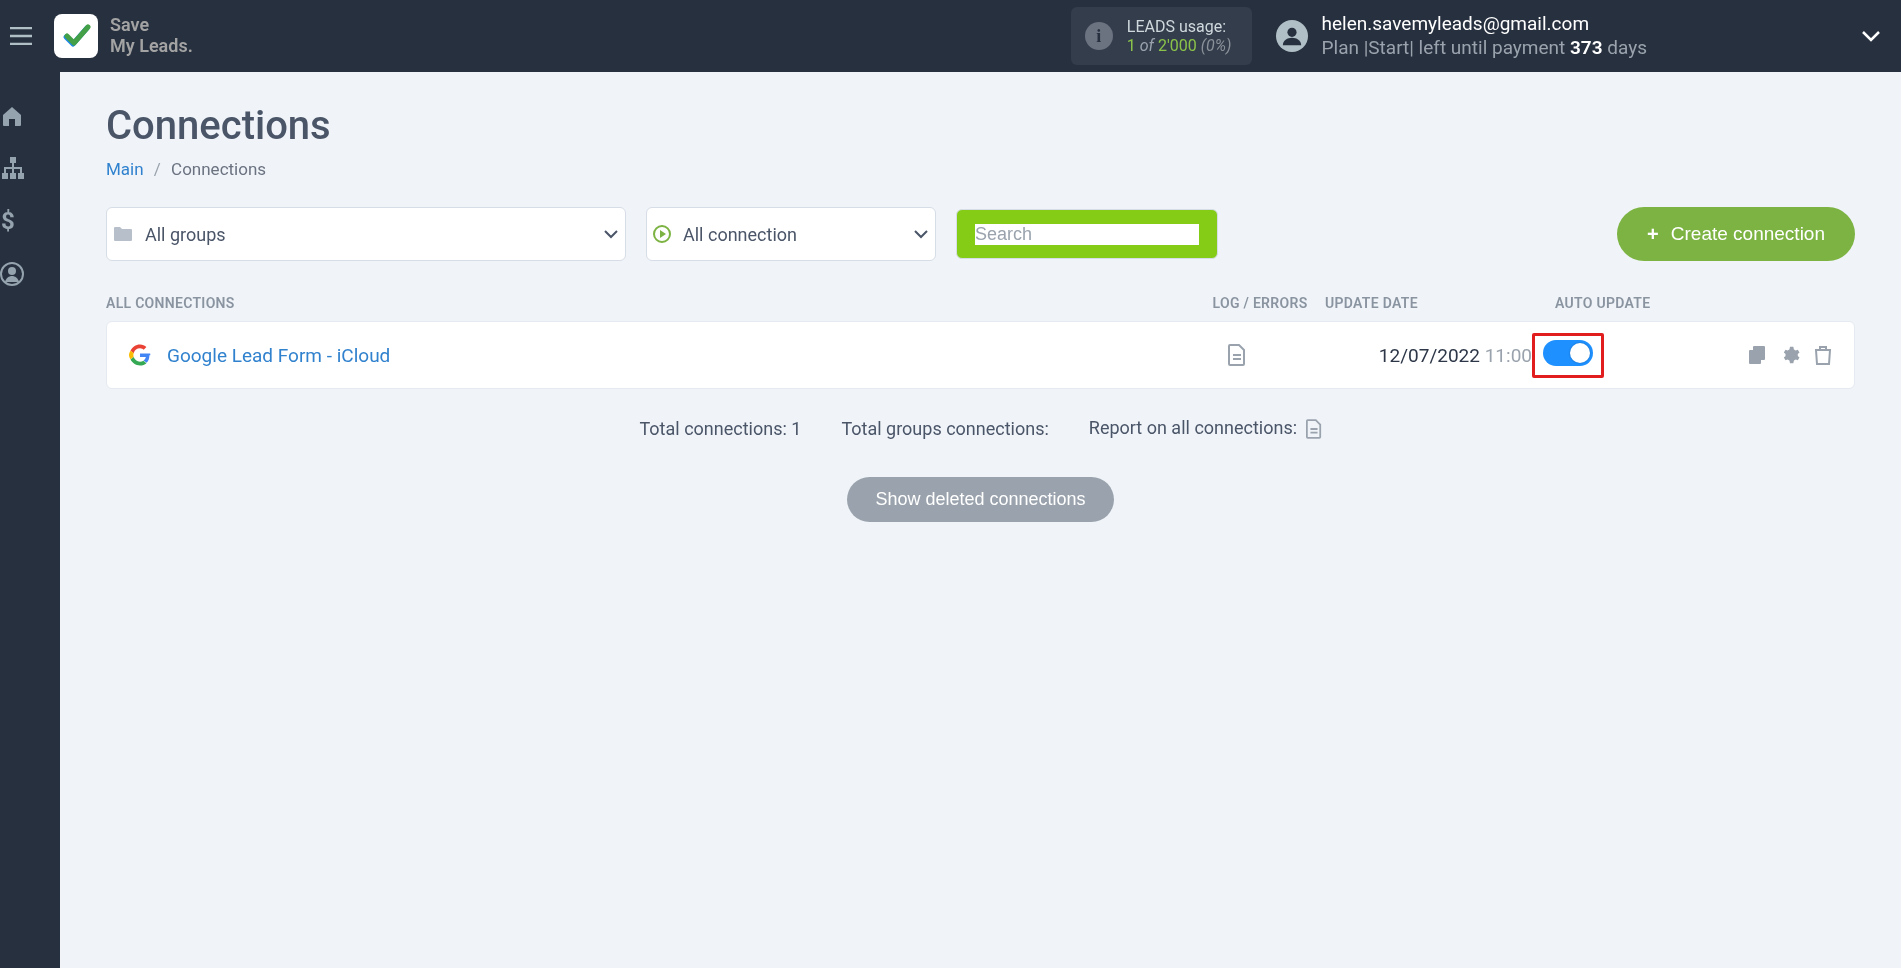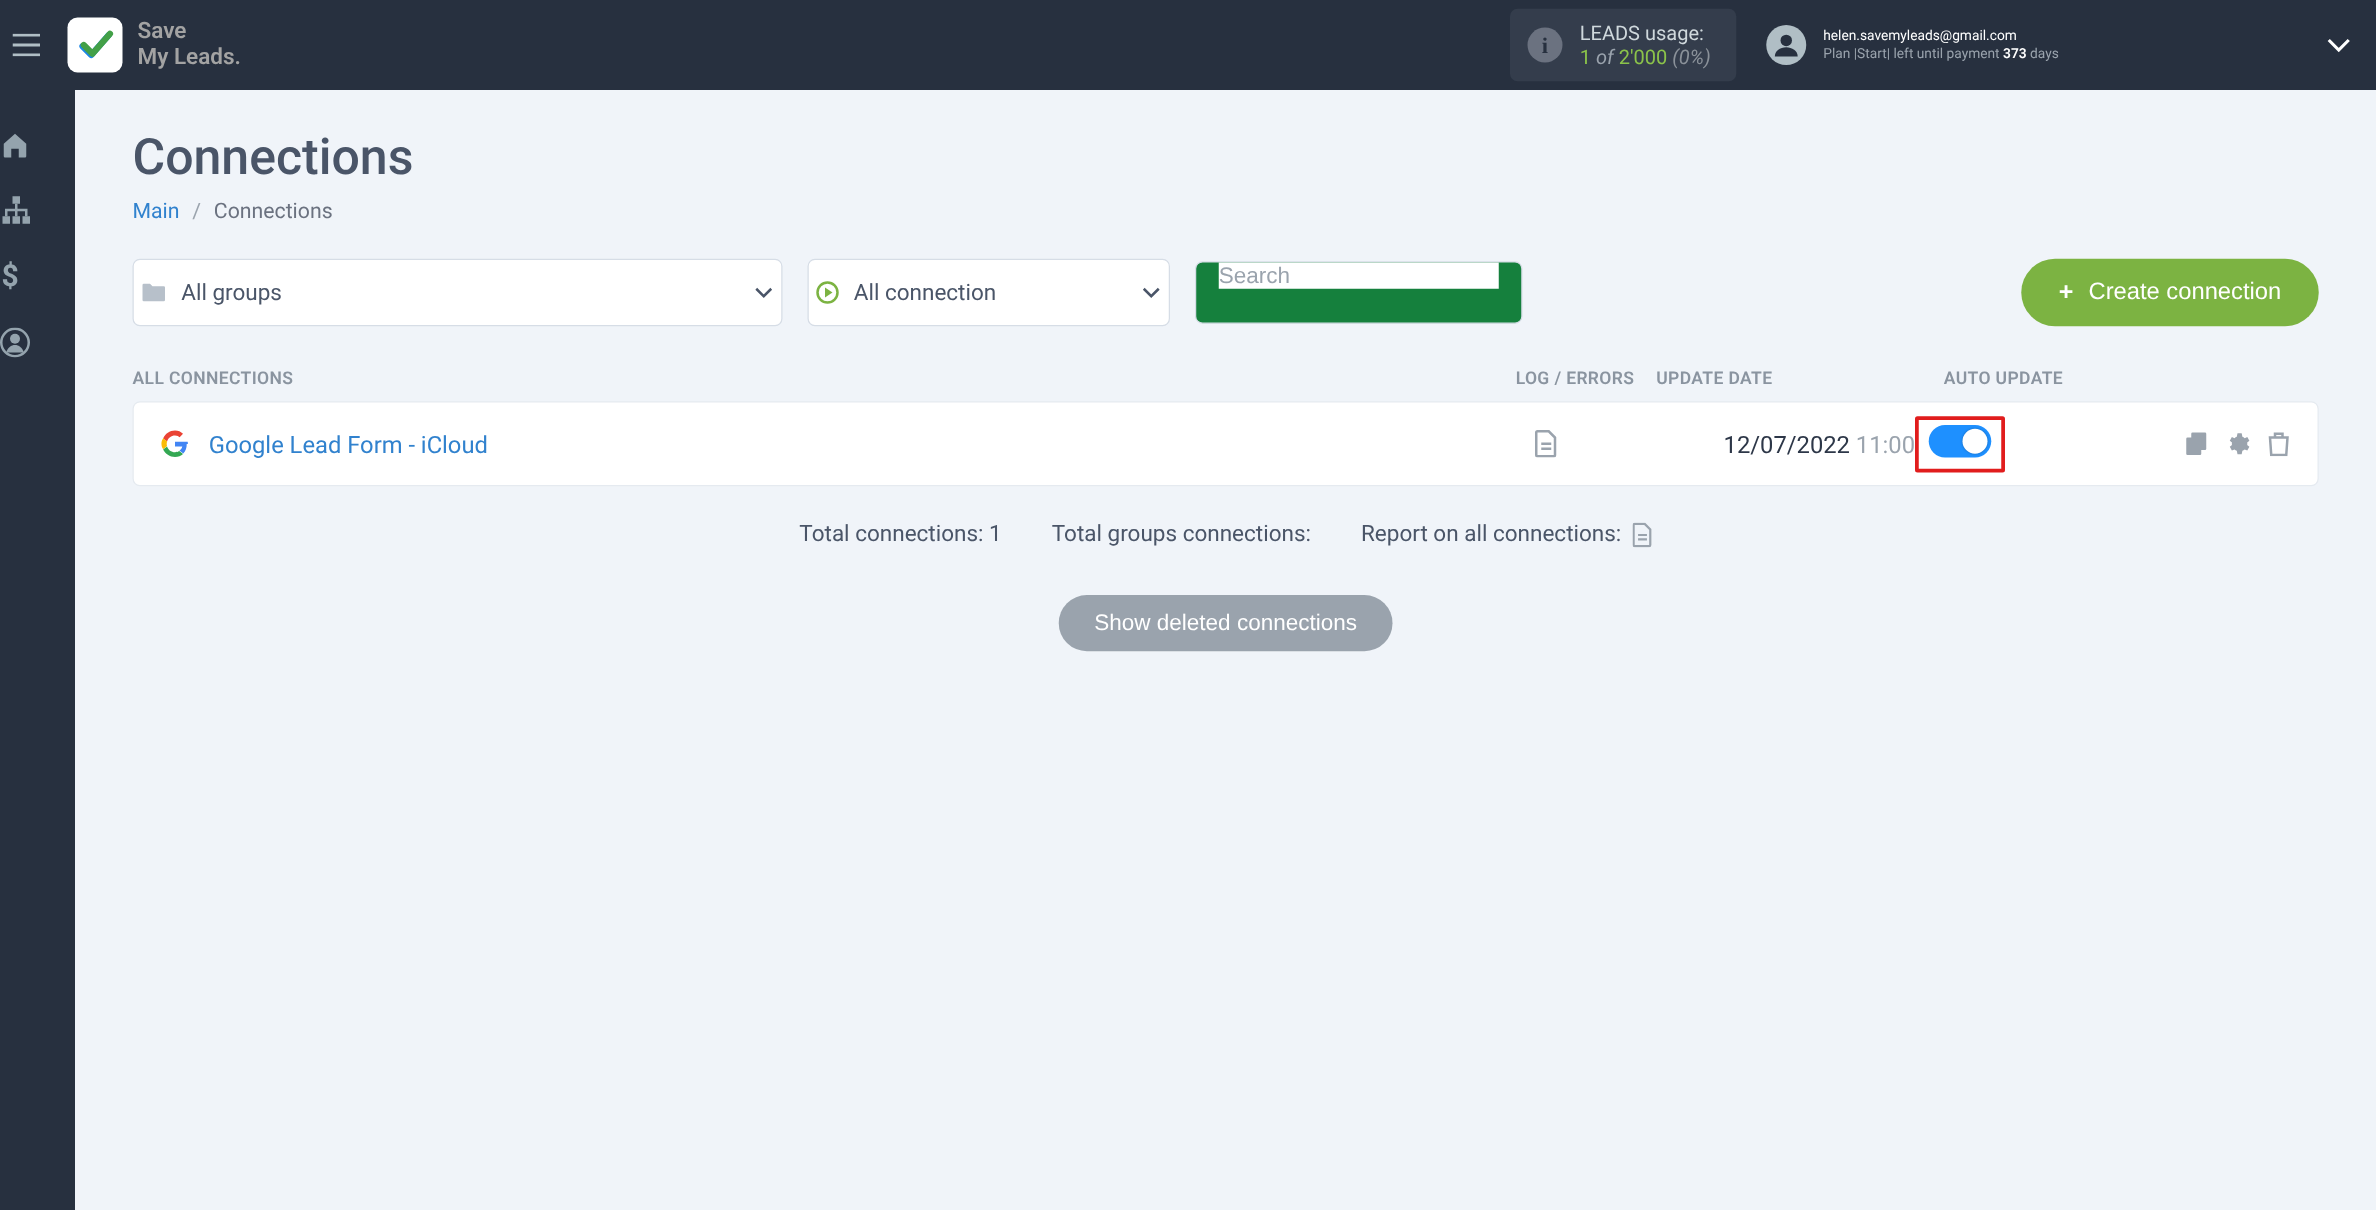--- a/index.html
+++ b/index.html
@@ -35,21 +35,21 @@
     align-items:center;justify-content:center;color:#27303f;font-weight:700;font-size:18px;font-family:Georgia,serif;
   }
   .usage-text .line1{ color:#cfd8dc; }
   .usage-text .line2 { font-size:16px; }
   .usage-text .line2 .n1{ color:#8bc34a; }
   .usage-text .line2 .of{ color:#9aa3ad; font-style:italic;}
   .usage-text .line2 .n2{ color:#8bc34a; }
   .usage-text .line2 .pct{ color:#8a9199; font-style:italic;}
   .account-box { display:flex; align-items:center; gap:14px; margin-left:24px; }
   .avatar{width:32px;height:32px;border-radius:50%;background:#b0bec5;display:flex;align-items:center;justify-content:center;}
-  .account-text{ line-height:1.25; font-size:11px;}
+  .account-text{ line-height:1.25; font-size:19px;}
   .account-text .email{ color:#fff; }
   .account-text .plan{ color:#9aa3ad; }
   .account-text .plan .days{ color:#fff; font-weight:600;}
   .chev{ margin-left:200px; color:#fff; }
 
   .shell { display:flex; height:calc(968px - 72px); }
   .sidebar {
     width:60px; background:#27303f; display:flex; flex-direction:column; align-items:center;
     padding-top:32px; gap:28px;
   }
@@ -71,22 +71,22 @@
   .select-box .left-ico{ margin-right:12px; color:#9aa3ad;}
   .select-box.groups{ width:520px; justify-content:space-between;}
   .select-box.status{ width:290px; justify-content:space-between;}
   .select-box .lab{ display:flex; align-items:center;}
   .play-ico{
     width:18px;height:18px;border:2px solid #7cb342;border-radius:50%;display:inline-flex;
     align-items:center;justify-content:center;margin-right:12px;
   }
   .play-ico::after{content:"";border-left:6px solid #7cb342;border-top:4px solid transparent;border-bottom:4px solid transparent;margin-left:2px;}
   .search-box{
-    background:#15803d;border:1px solid #d6dde6;border-radius:6px;height:50px;width:262px;
-    padding:0 18px;display:flex;align-items:flex-start;
+    background:#84cc16;border:1px solid #d6dde6;border-radius:6px;height:50px;width:262px;
+    padding:0 18px;display:flex;align-items:center;
   }
   .search-box input{ border:none; outline:none; font-size:18px; width:100%; color:#4a5568;}
   .search-box input::placeholder{ color:#9aa3ad;}
   .toolbar-spacer{ flex:1;}
   .create-btn{
     background:#7cb342;color:#fff;border:none;border-radius:28px;height:54px;padding:0 30px;
     font-size:19px;display:flex;align-items:center;gap:12px;cursor:pointer;font-weight:500;
   }
   .plus{font-size:20px;font-weight:700;}
 

